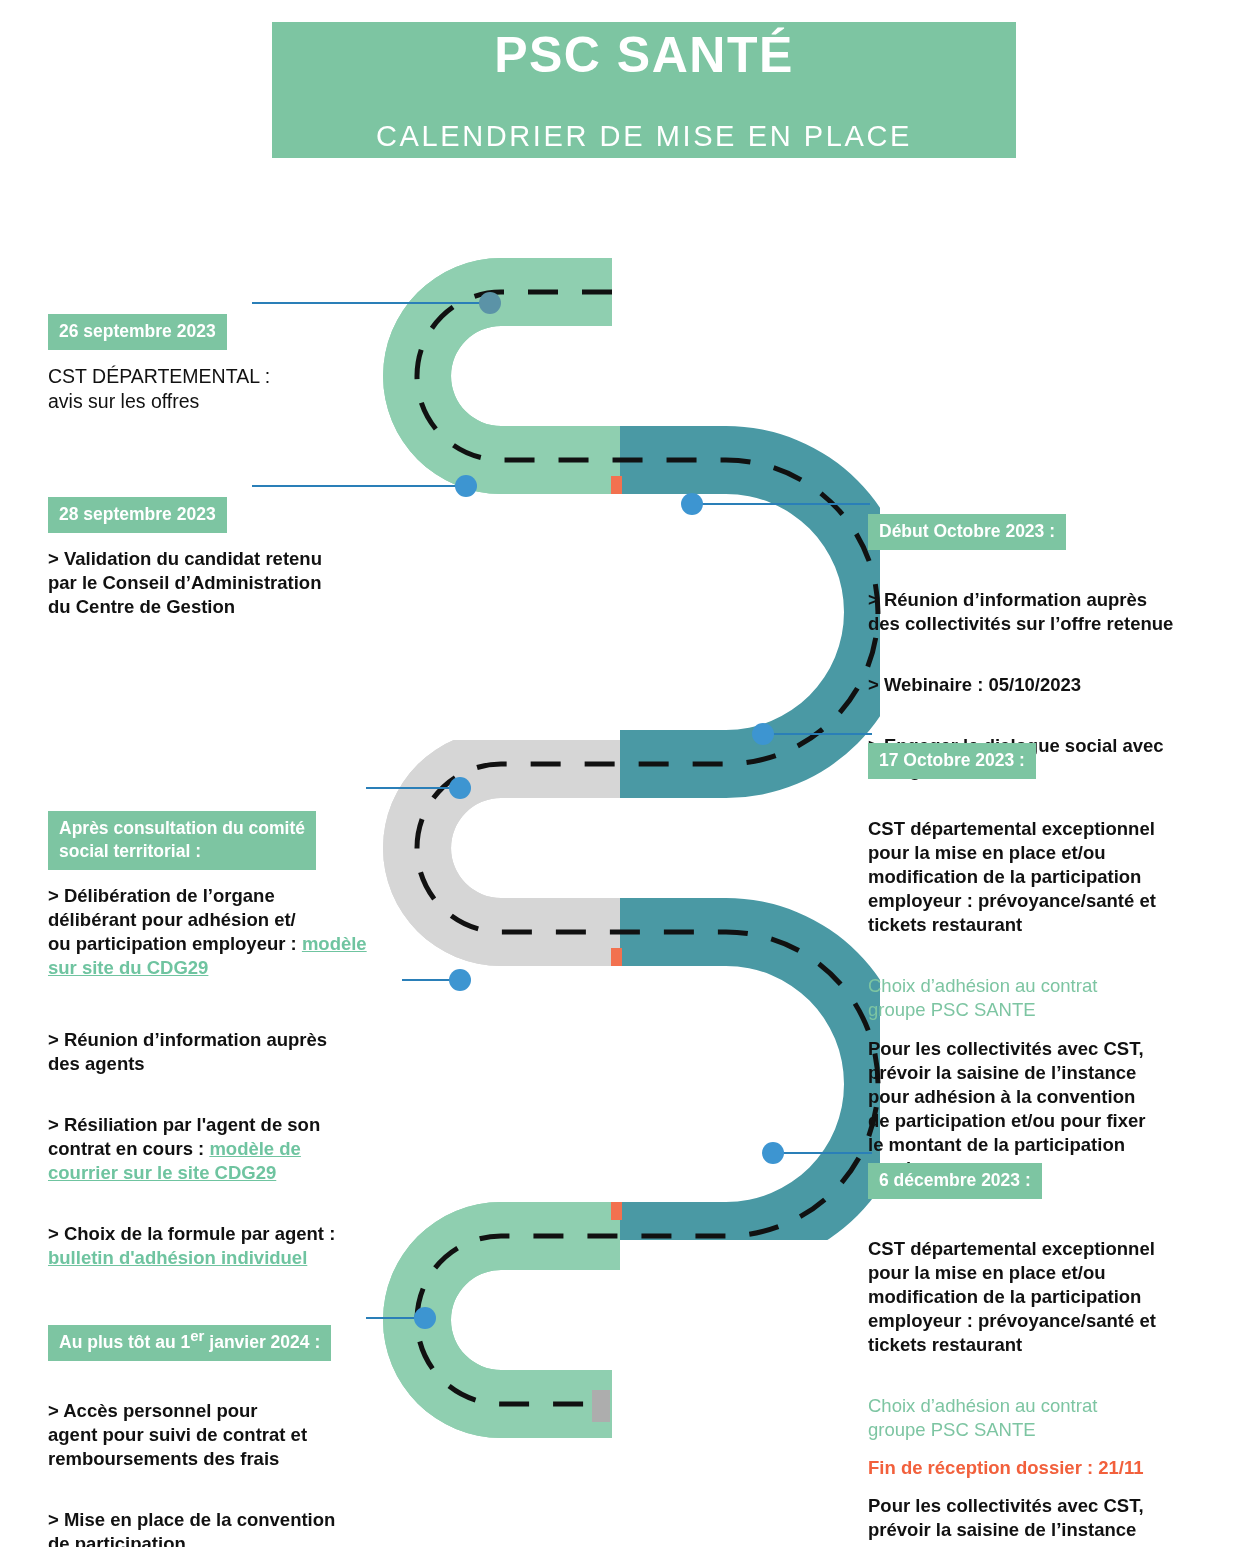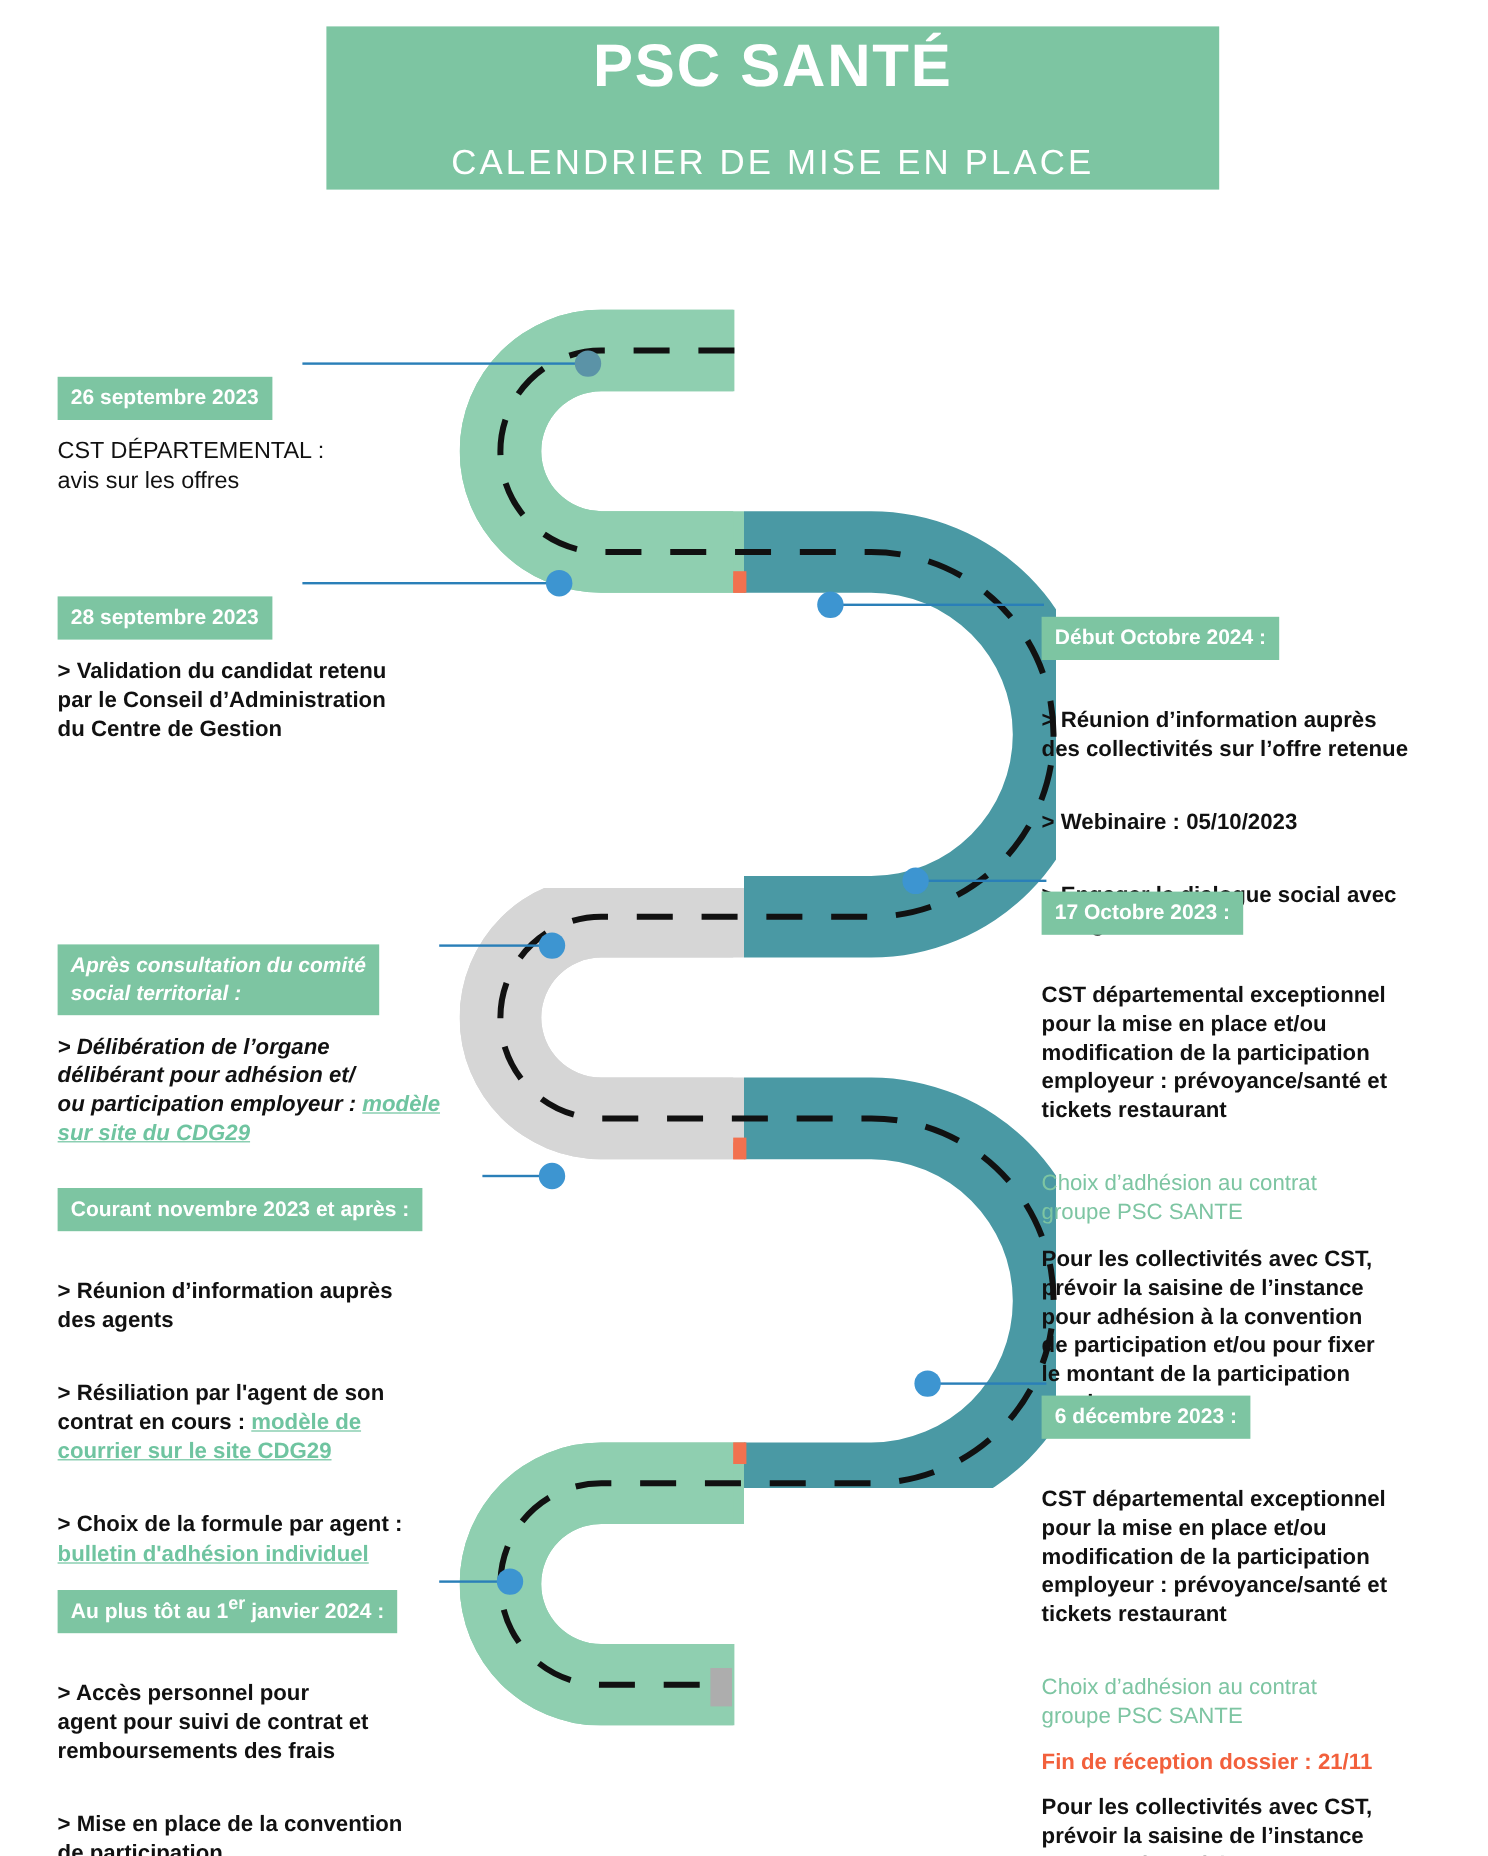--- a/index.html
+++ b/index.html
@@ -237,30 +237,29 @@
 avis sur les offres</div>
 </div>
 
 <div class="block" style="left:48px; top:470px; width:340px;">
   <div class="badge">28 septembre 2023</div>
   <div class="body-text bold">&gt; Validation du candidat retenu
 par le Conseil d’Administration
 du Centre de Gestion</div>
 </div>
 
-<div class="block" style="left:48px; top:760px; width:330px;font-style:italic;">
+<div class="block" style="left:48px; top:784px; width:330px;">
   <div class="badge">Après consultation du comité
 social territorial :</div>
   <div class="body-text bold"><span>&gt; Délibération de l’organe
 délibérant pour adhésion et/
 ou participation employeur : </span><a class="link-green">modèle sur site du CDG29</a></div>
 </div>
 
 <div class="block" style="left:48px; top:963px; width:360px;">
-  <div class="badge">Courant novembre 2023 et après :</div>
   <div class="body-text bold">
     <div class="para">&gt; Réunion d’information auprès
 des agents</div>
     <div class="para"><span>&gt; Résiliation par l'agent de son
 contrat en cours : </span><a class="link-green">modèle de
 courrier sur le site CDG29</a></div>
     <div class="para"><span>&gt; Choix de la formule par agent :
 </span><a class="link-green">bulletin d'adhésion individuel</a></div>
   </div>
 </div>
@@ -270,21 +269,21 @@
   <div class="body-text bold">
     <div class="para">&gt; Accès personnel pour
 agent pour suivi de contrat et
 remboursements des frais</div>
     <div class="para">&gt; Mise en place de la convention
 de participation</div>
   </div>
 </div>
 
 <div class="block" style="left:868px; top:487px; width:350px;">
-  <div class="badge">Début Octobre 2024 :</div>
+  <div class="badge">Début Octobre 2023 :</div>
   <div class="body-text bold">
     <div class="para">&gt; Réunion d’information auprès
 des collectivités sur l’offre retenue</div>
     <div class="para">&gt; Webinaire : 05/10/2023</div>
     <div class="para">&gt; Engager le dialogue social avec
 les agents</div>
   </div>
 </div>
 
 <div class="block" style="left:868px; top:716px; width:350px;">

